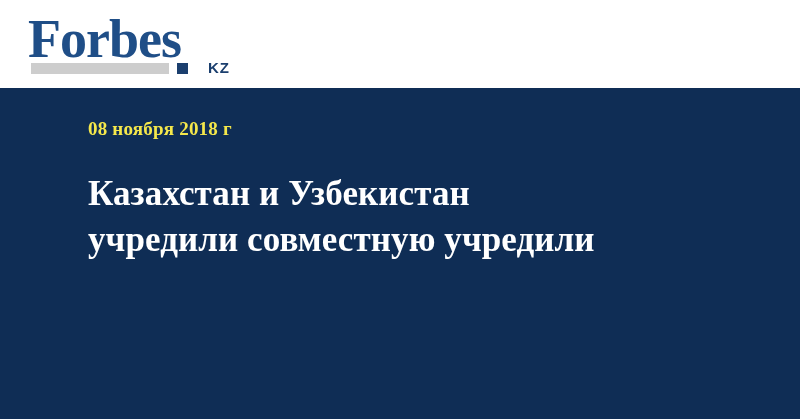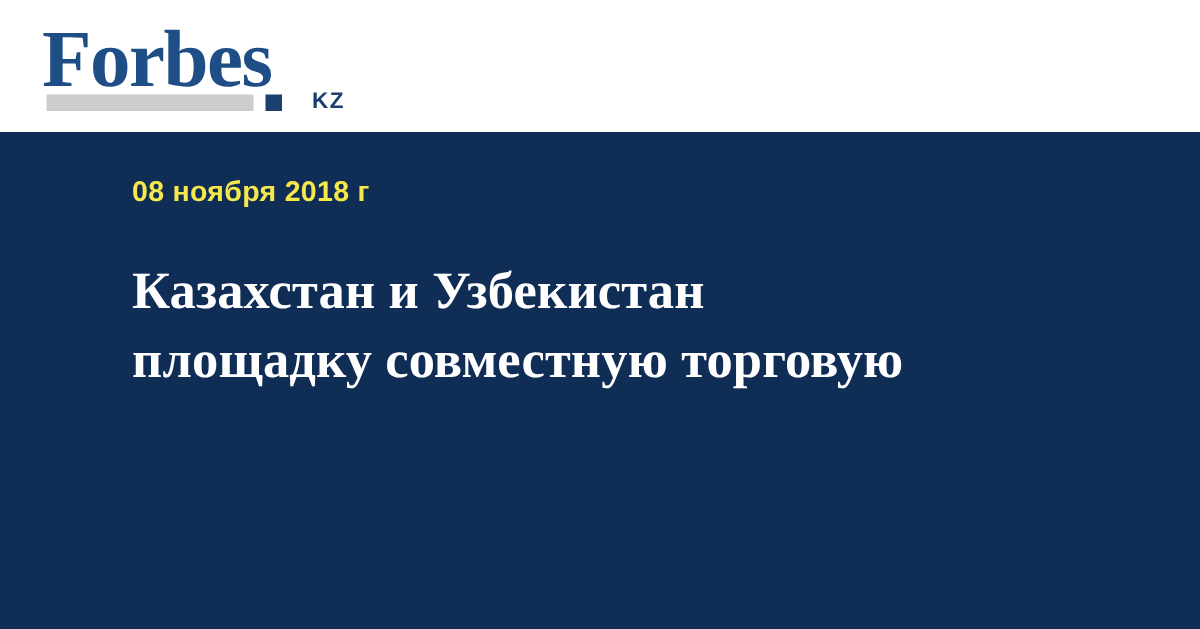--- a/index.html
+++ b/index.html
@@ -92,21 +92,21 @@
   .hero-inner {
     position: absolute;
     left: 88px;
     top: 0;
     right: 60px;
   }
   .article-date {
     position: absolute;
     left: 0;
     top: 30px;
-    font-family: Liberation Sans, sans-serif;
+    font-family: Liberation Serif, serif;
     font-weight: 700;
     font-size: 19px;
     line-height: 22px;
     letter-spacing: 0.2px;
     color: #f5e84b;
     white-space: nowrap;
   }
   .article-title {
     position: absolute;
     left: 0;
@@ -139,19 +139,19 @@
     </a>
   </header>
 
   <section class="hero">
     <div class="hero-inner">
 
       <div class="article-date">08 ноября 2018 г</div>
 
       <h1 class="article-title">
         <span class="title-line">Казахстан и Узбекистан</span>
-        <span class="title-line">площадку совместную торговую</span>
+        <span class="title-line">учредили совместную учредили</span>
       </h1>
 
     </div>
   </section>
 
 </div>
 
 </body></html>

